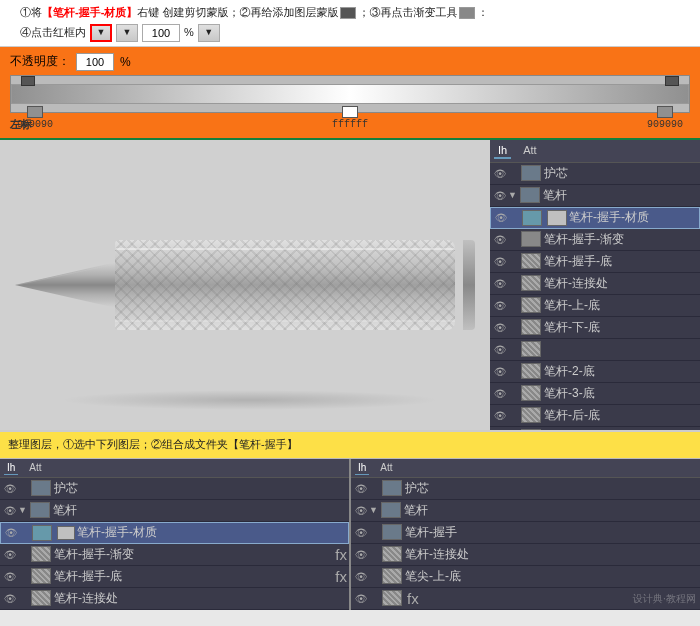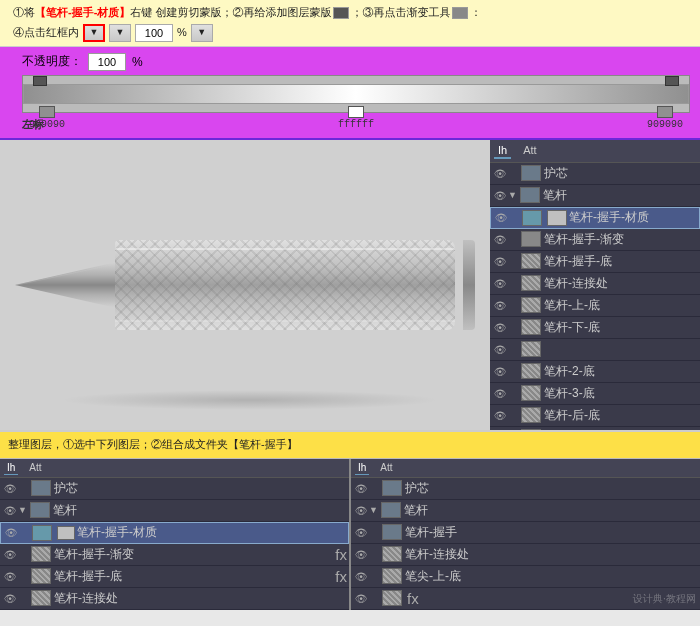--- a/index.html
+++ b/index.html
@@ -7,23 +7,23 @@
       width: 700px;
       height: 626px;
       background: #e8e8e8;
       font-family: 'SimSun', 'Microsoft YaHei', sans-serif;
       font-size: 12px;
       overflow: hidden;
     }
 
     
     .top-bar {
-      background: #fef9c3;
+      background: #ffffff;
       border-bottom: 1px solid #ccc;
-      padding: 4px 13px;
+      padding: 4px 20px;
       font-size: 11px;
       color: #222;
       line-height: 1.5;
     }
     .top-bar span.red { color: red; font-weight: bold; }
     .top-bar .toolbar-row {
       display: flex;
       gap: 4px;
       margin-top: 3px;
     }
@@ -38,23 +38,23 @@
     .mini-input {
       width: 38px; height: 18px;
       background: #fff;
       border: 1px solid #aaa;
       font-size: 11px;
       text-align: center;
     }
 
     
     .gradient-section {
-      background: #d946ef;
-      padding: 6px 10px 4px 22px;
-      border-bottom: 2px solid #6d28d9;
+      background: #f97316;
+      padding: 6px 10px 4px 10px;
+      border-bottom: 2px solid #15803d;
     }
     .grad-row {
       display: flex;
       align-items: center;
       gap: 6px;
       margin-bottom: 4px;
     }
     .grad-percent-input {
       width: 38px; height: 18px;
       background: #fff;

